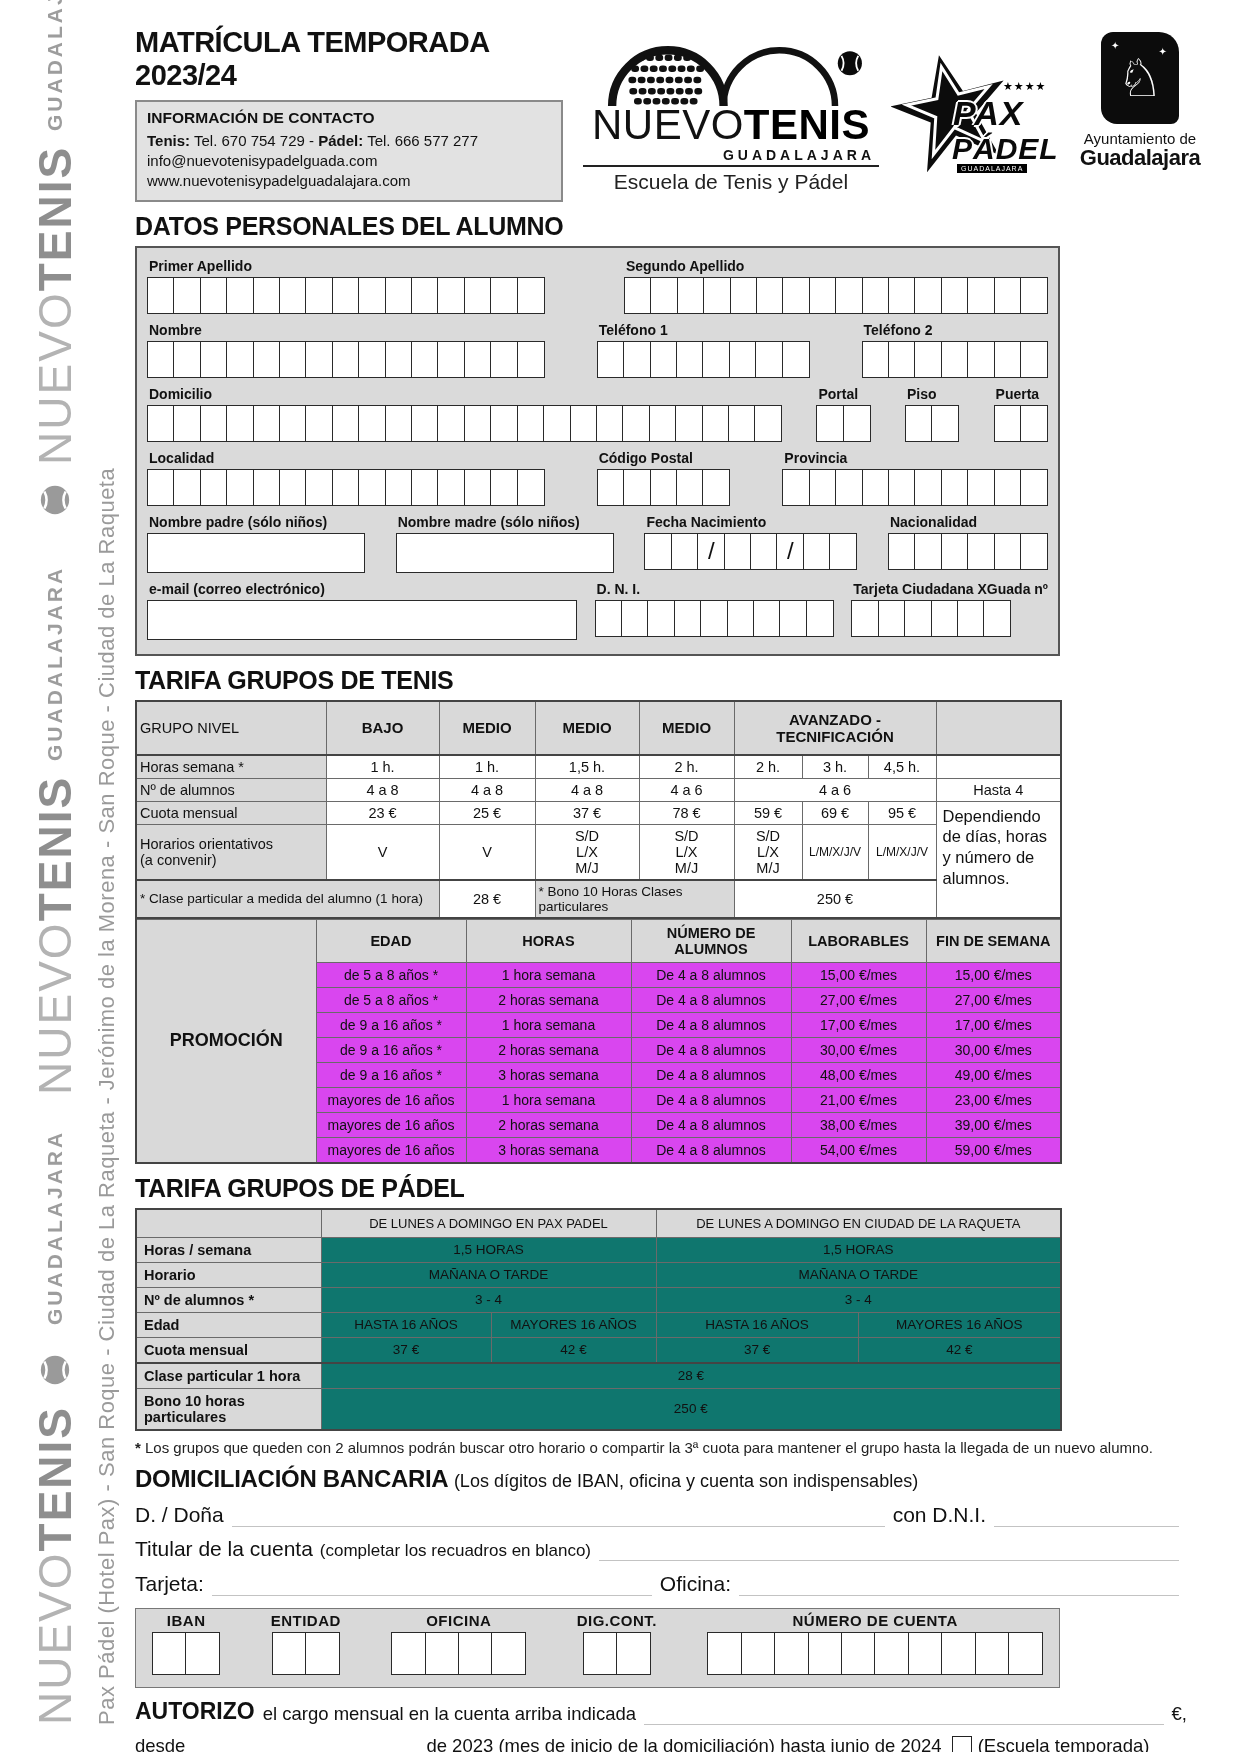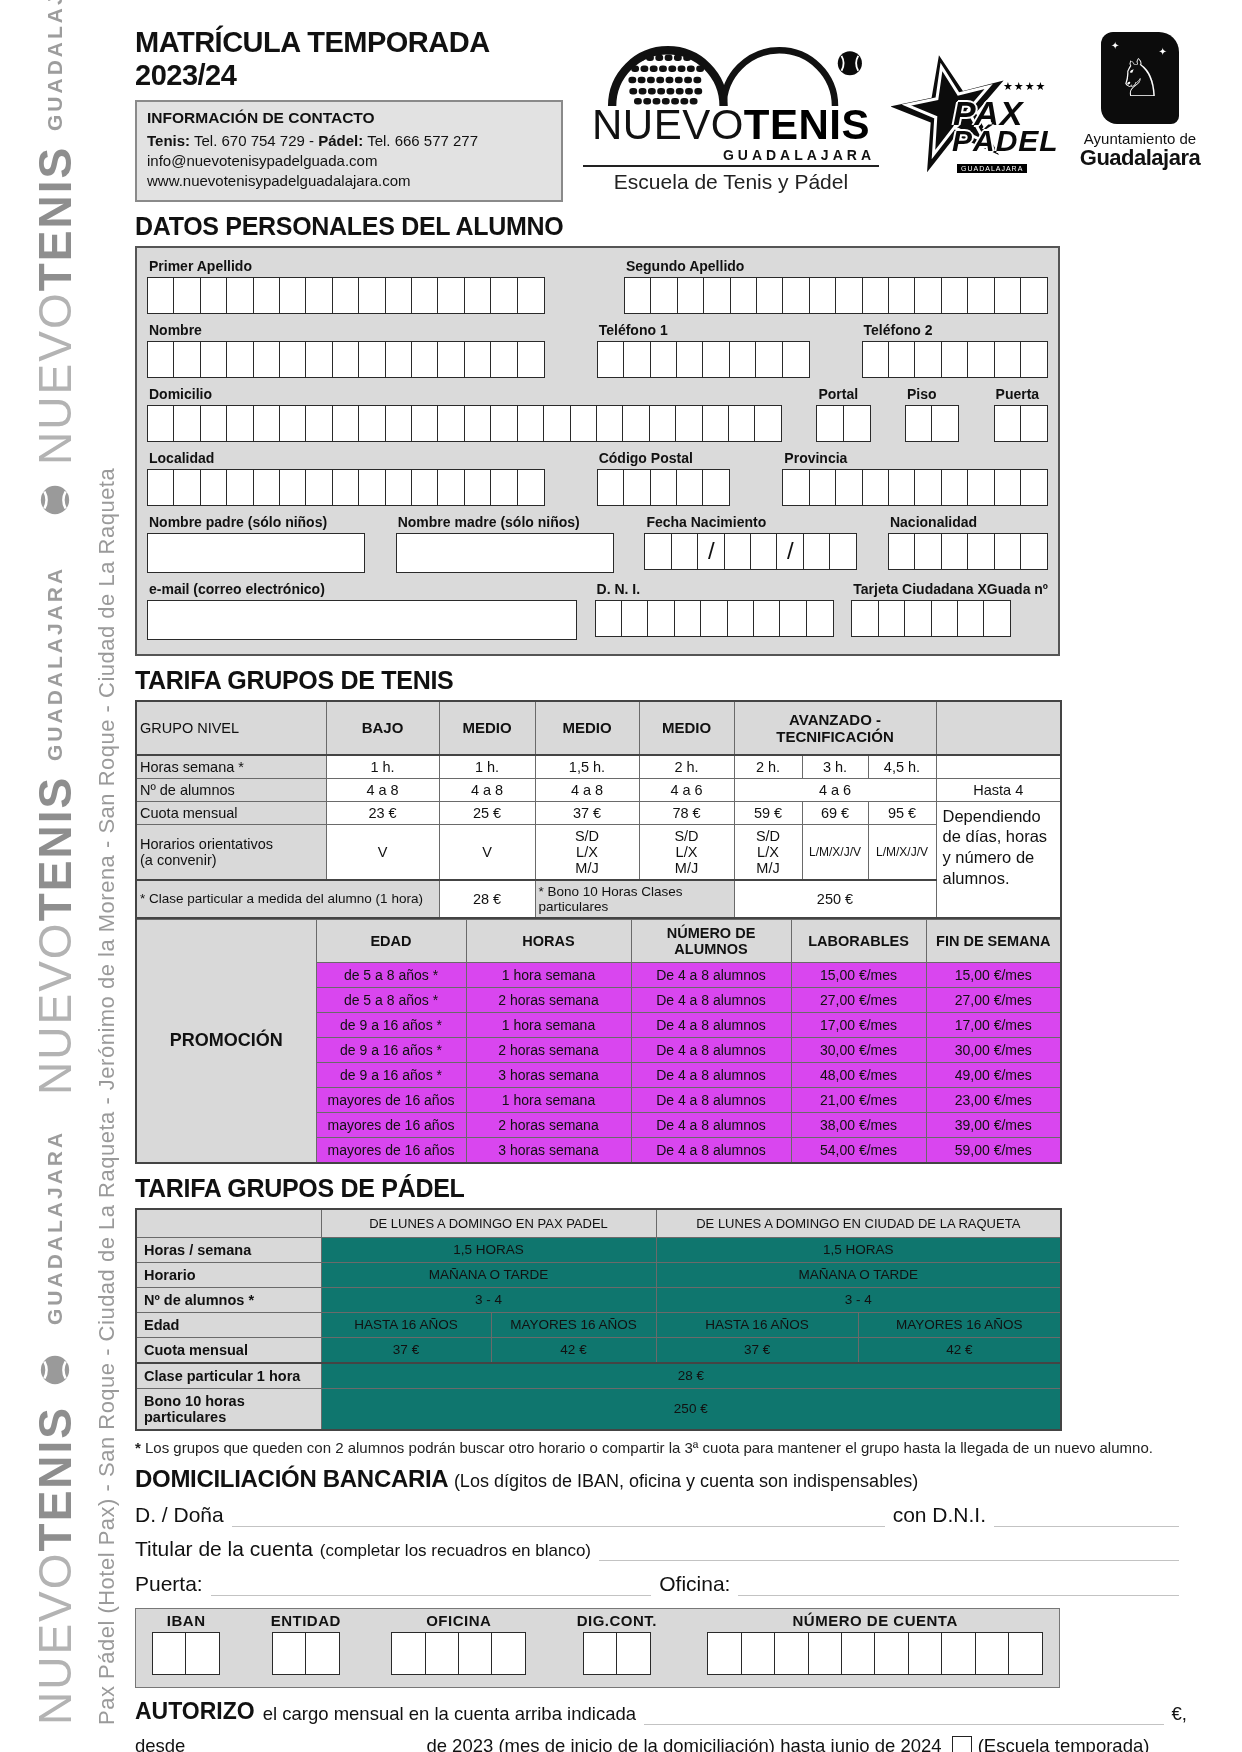--- a/index.html
+++ b/index.html
@@ -46,21 +46,21 @@
   .club-rule { border-top:2.5px solid #222; margin:0 2px; }
   .club-tag { font-size:21px; color:#222; margin-top:3px; }
 
   .pax-logo { position:relative; width:170px; height:135px; flex:none; margin-top:28px; }
   .pax-word1, .pax-word2 {
     position:absolute; font-style:italic; font-weight:bold; color:#0a0a0a;
     text-shadow:-2px 0 #fff, 2px 0 #fff, 0 -2px #fff, 0 2px #fff, -1px -1px #fff, 1px 1px #fff;
     letter-spacing:1px;
   }
   .pax-word1 { font-size:34px; left:62px; top:42px; }
-  .pax-word2 { font-size:30px; left:54px; top:72px;padding-left:7px; }
+  .pax-word2 { font-size:30px; left:54px; top:80px;padding-left:7px; }
   .pax-stars { position:absolute; left:112px; top:28px; font-size:11px; letter-spacing:1px; color:#000; }
   .pax-city { position:absolute; left:66px; top:112px; background:#000; color:#fff; font-size:7px; padding:1px 4px; letter-spacing:1px; }
 
   .ayto-logo { width:130px; flex:none; margin:8px 0 0 14px; text-align:center; }
   .ayto-badge {
     width:78px; height:92px; margin:0 auto 6px auto; background:#0c0c0c; color:#fff;
     border-radius:12px 20px 8px 16px; display:flex; align-items:center; justify-content:center;
     font-size:52px; position:relative;
   }
   .ayto-badge .spark { position:absolute; font-size:10px; color:#fff; }
@@ -698,21 +698,21 @@
     <span class="fill" style="flex:0 0 185px;"></span>
   </div>
 
   <div class="fline wide">
     <span>Titular de la cuenta</span>
     <span style="font-size:17px; margin-left:7px;">(completar los recuadros en blanco)</span>
     <span class="fill"></span>
   </div>
 
   <div class="fline wide">
-    <span>Puerta:</span>
+    <span>Tarjeta:</span>
     <span class="fill"></span>
     <span>Oficina:</span>
     <span class="fill"></span>
   </div>
 
   <div class="bstrip">
     <div class="bgroup">
       <div class="blabel">IBAN</div>
       <div class="boxrow bboxes">
           <div class="cbox"></div>

